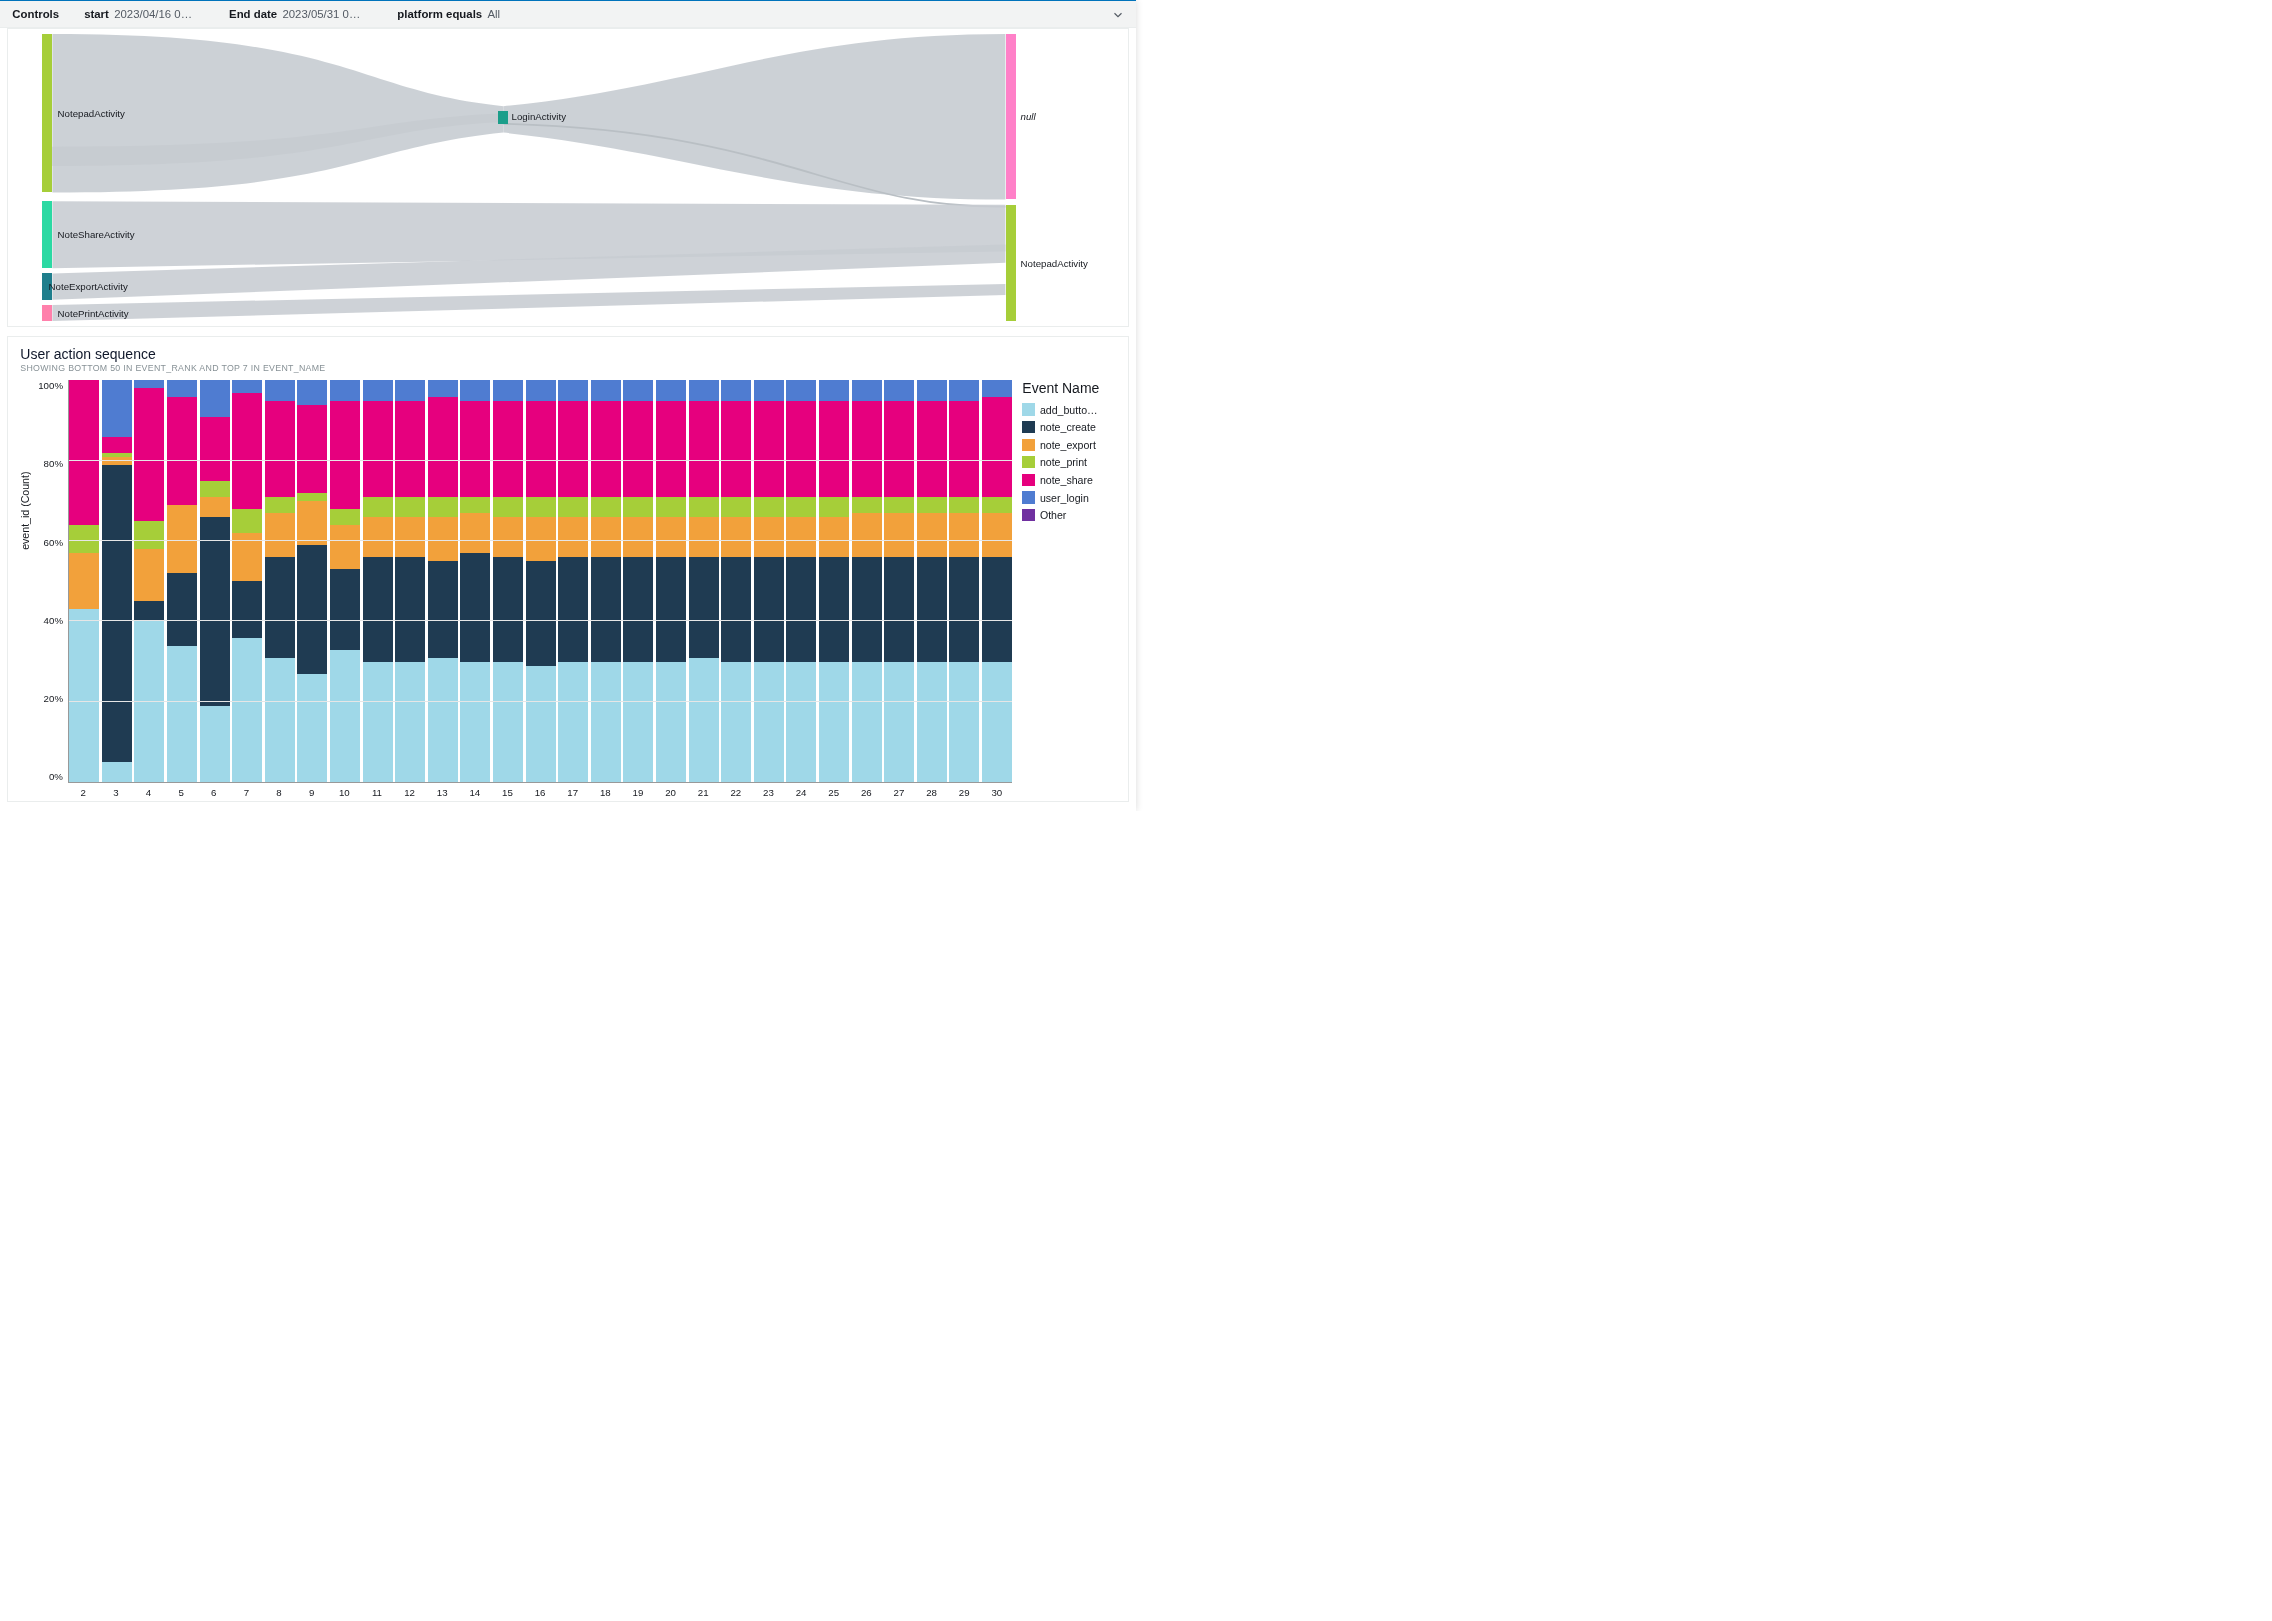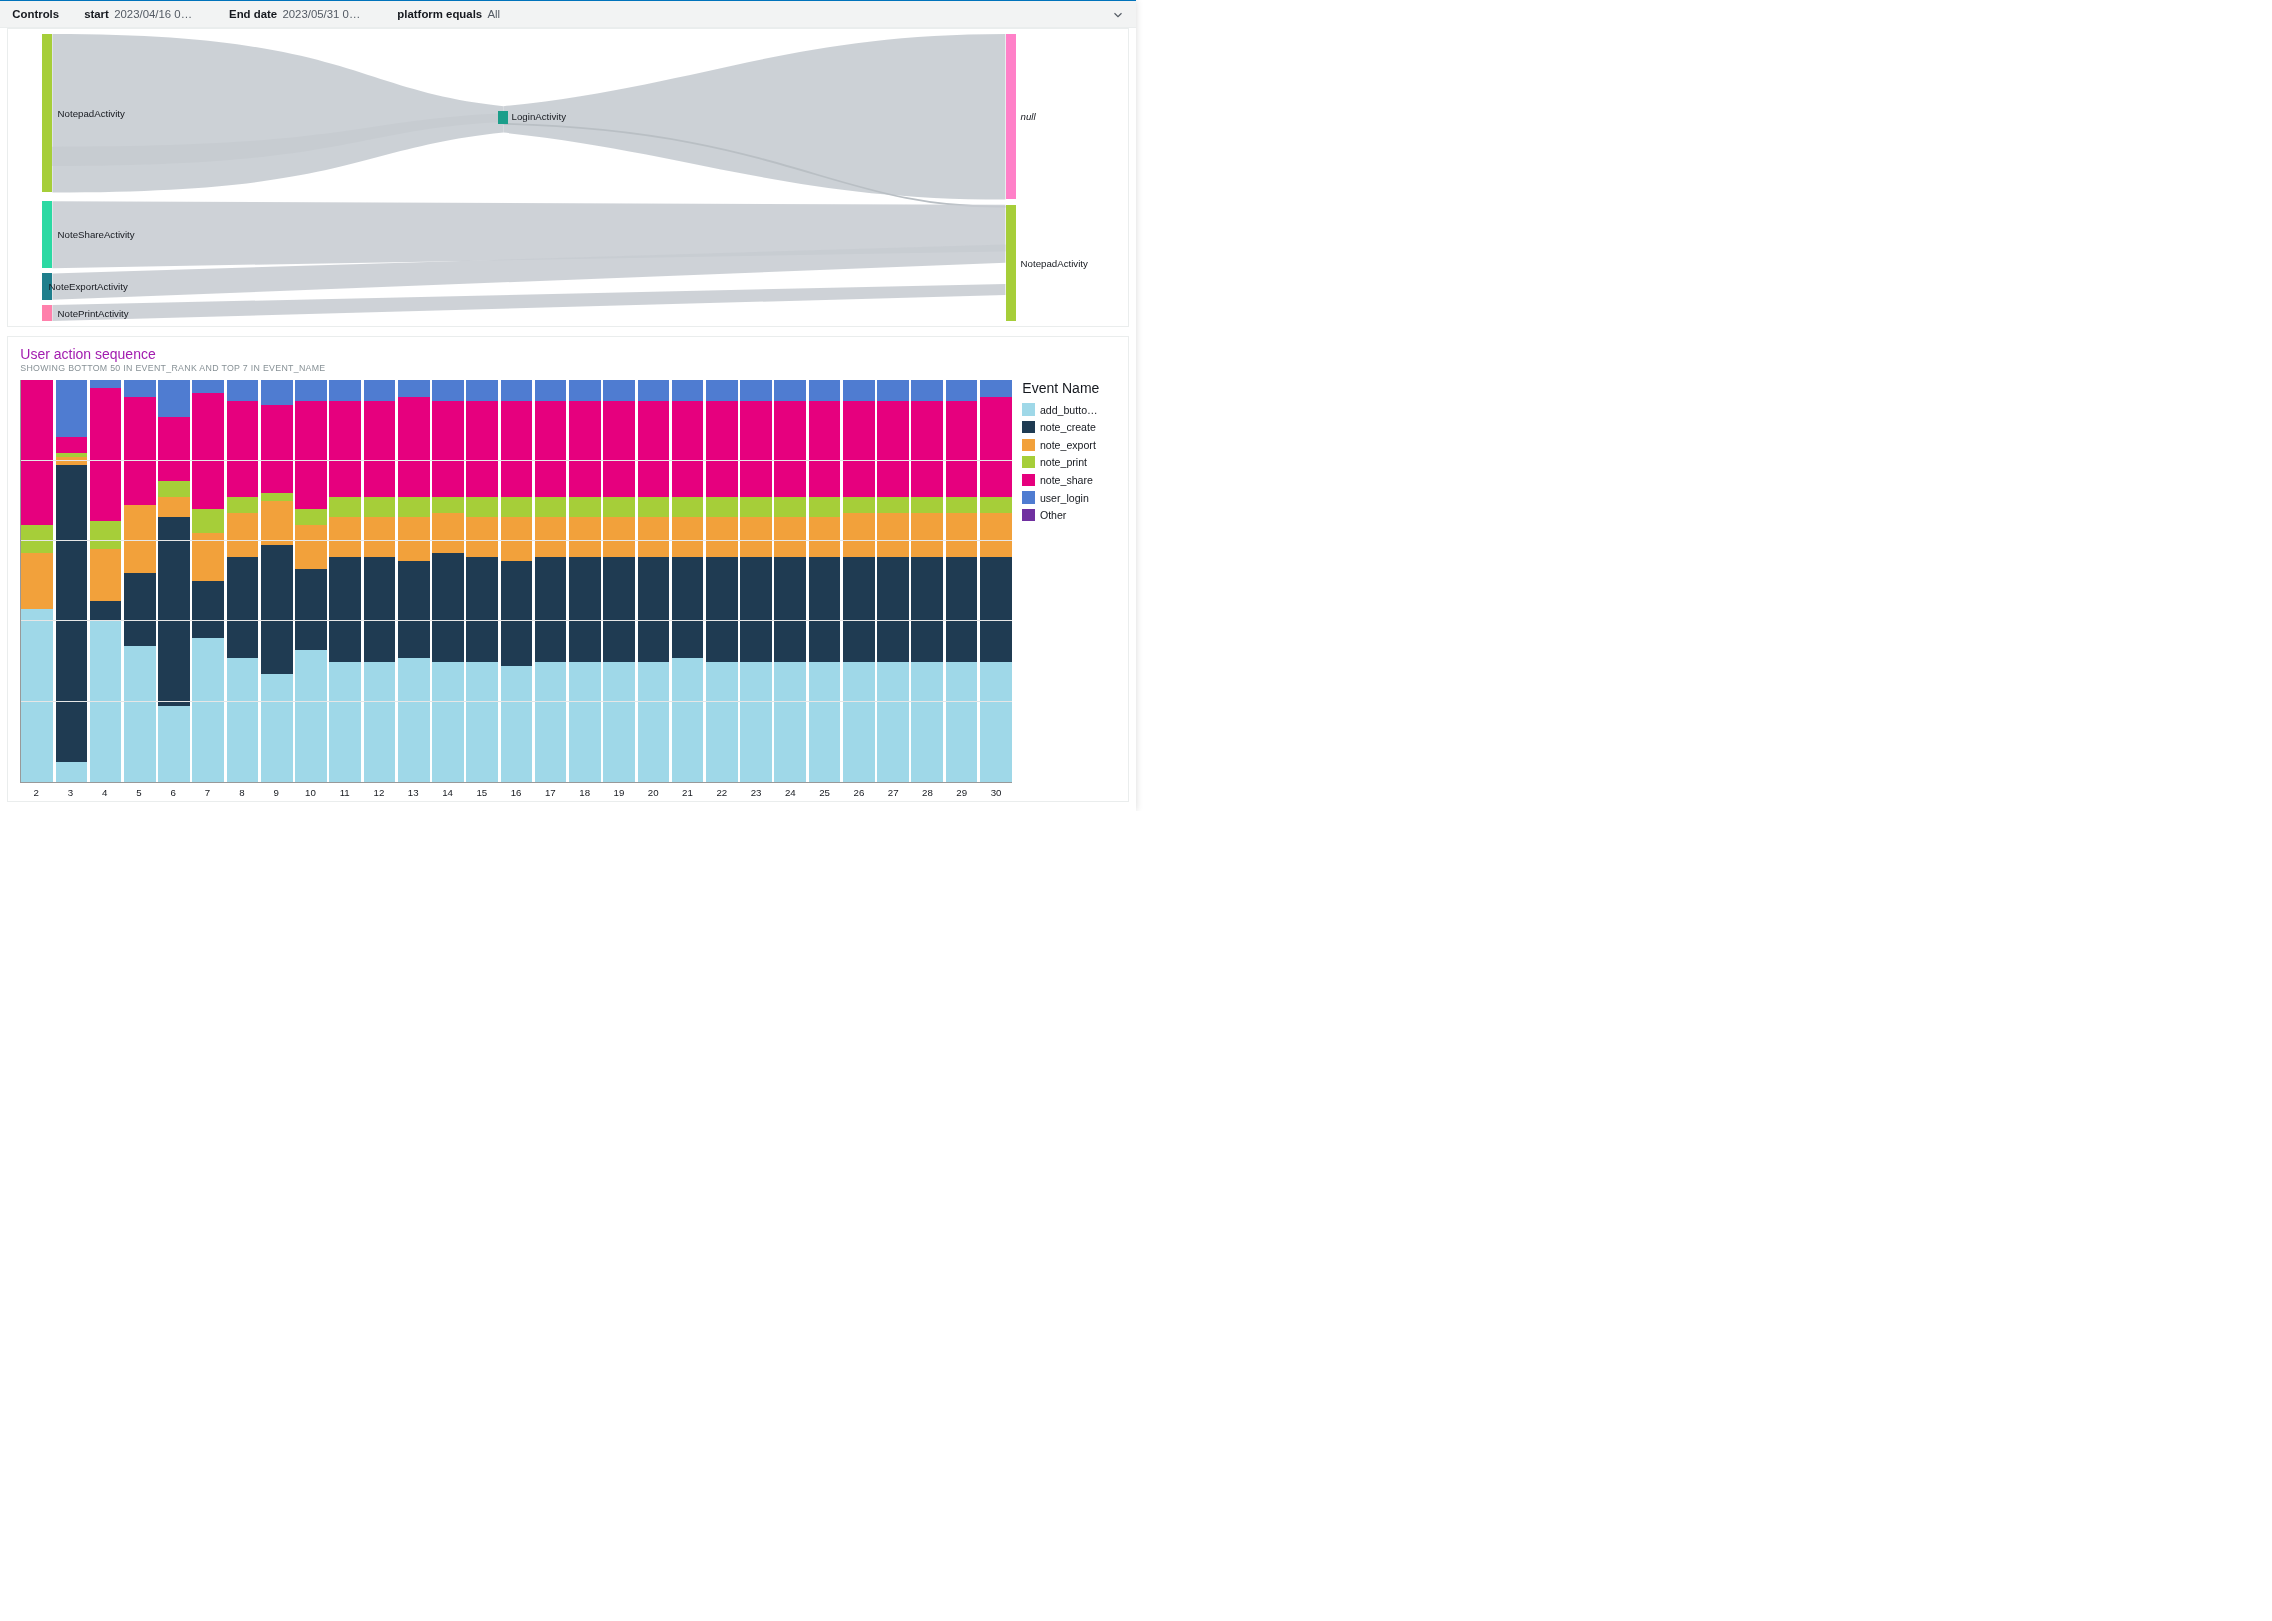--- a/index.html
+++ b/index.html
@@ -11,21 +11,21 @@
 .controls { display:flex; align-items:center; gap:25px; padding:7px 12.3px; background:#f2f3f3; border-bottom:0.9px solid #eaeded; position:relative; }
 .controls .lbl { font-weight:700; color:#16191f; font-size:11.4px; }
 .controls .ctrl { display:flex; gap:5.3px; font-size:11.4px; color:#16191f; }
 .controls .ctrl .k { font-weight:700; }
 .controls .ctrl .v { color:#545b64; max-width:79px; overflow:hidden; text-overflow:ellipsis; white-space:nowrap; }
 .chev { position:absolute; right:10.6px; top:7px; }
 .chev svg { width:14px; height:14px; stroke:#545b64; }
 .panel { border:0.9px solid #eaeded; margin:0 7px 8.8px; }
 .sankey-panel { height:299px; padding:5.3px 17.6px; }
 .bar-panel { flex:1; padding:8.8px 12.3px 3.5px; display:flex; flex-direction:column; }
-.title1 { font-size:14px; color:#a21caf; margin-bottom:1.8px; }
+.title1 { font-size:14px; color:#0f172a; margin-bottom:1.8px; }
 .subtitle { font-size:8.8px; color:#879196; letter-spacing:0.3px; }
 .chart-wrap { flex:1; display:flex; margin-top:7px; }
 .yaxis { width:48px; position:relative; }
 .yaxis .ytitle { position:absolute; left:-1.8px; top:50%; transform:rotate(-90deg) translateX(50%); transform-origin:left top; font-size:10.6px; fill:#16191f; color:#16191f; white-space:nowrap; }
 .yaxis .ticks { position:absolute; right:5.3px; top:0; bottom:16px; display:flex; flex-direction:column; justify-content:space-between; font-size:9.7px; color:#16191f; text-align:right; }
 .plot { flex:1; display:flex; flex-direction:column; }
 .bars { flex:1; display:flex; align-items:flex-end; gap:2.6px; border-left:0.9px solid #999; border-bottom:0.9px solid #999; position:relative; }
 .bars .grid { position:absolute; left:0; right:0; border-top:0.9px solid #e6e6e6; }
 .col { flex:1; height:100%; display:flex; flex-direction:column-reverse; }
 .seg { width:100%; }
@@ -93,20 +93,31 @@
         <div class="slabel it" style="left: 995px; top: 77px;">null</div>
         <div class="snode" style="left: 980px; top: 171px; height: 116px; background: rgb(166, 206, 57);"></div>
         <div class="slabel" style="left: 995px; top: 224px;">NotepadActivity</div>
       </div>
   </div>
 
   <div class="panel bar-panel">
     <div class="title1">User action sequence</div>
     <div class="subtitle">SHOWING BOTTOM 50 IN EVENT_RANK AND TOP 7 IN EVENT_NAME</div>
     <div class="chart-wrap">
+      <div class="yaxis">
+        <span class="ytitle">event_id (Count)</span>
+        <div class="ticks">
+            <span>100%</span>
+            <span>80%</span>
+            <span>60%</span>
+            <span>40%</span>
+            <span>20%</span>
+            <span>0%</span>
+          </div>
+      </div>
       <div class="plot">
         <div class="bars">
             <div class="grid" style="bottom: 20%;"></div>
             <div class="grid" style="bottom: 40%;"></div>
             <div class="grid" style="bottom: 60%;"></div>
             <div class="grid" style="bottom: 80%;"></div>
             <div class="col">
               <div class="seg" style="height: 43%; background: rgb(159, 216, 232);"></div>
               <div class="seg" style="height: 14%; background: rgb(242, 161, 59);"></div>
               <div class="seg" style="height: 7%; background: rgb(166, 206, 57);"></div>

